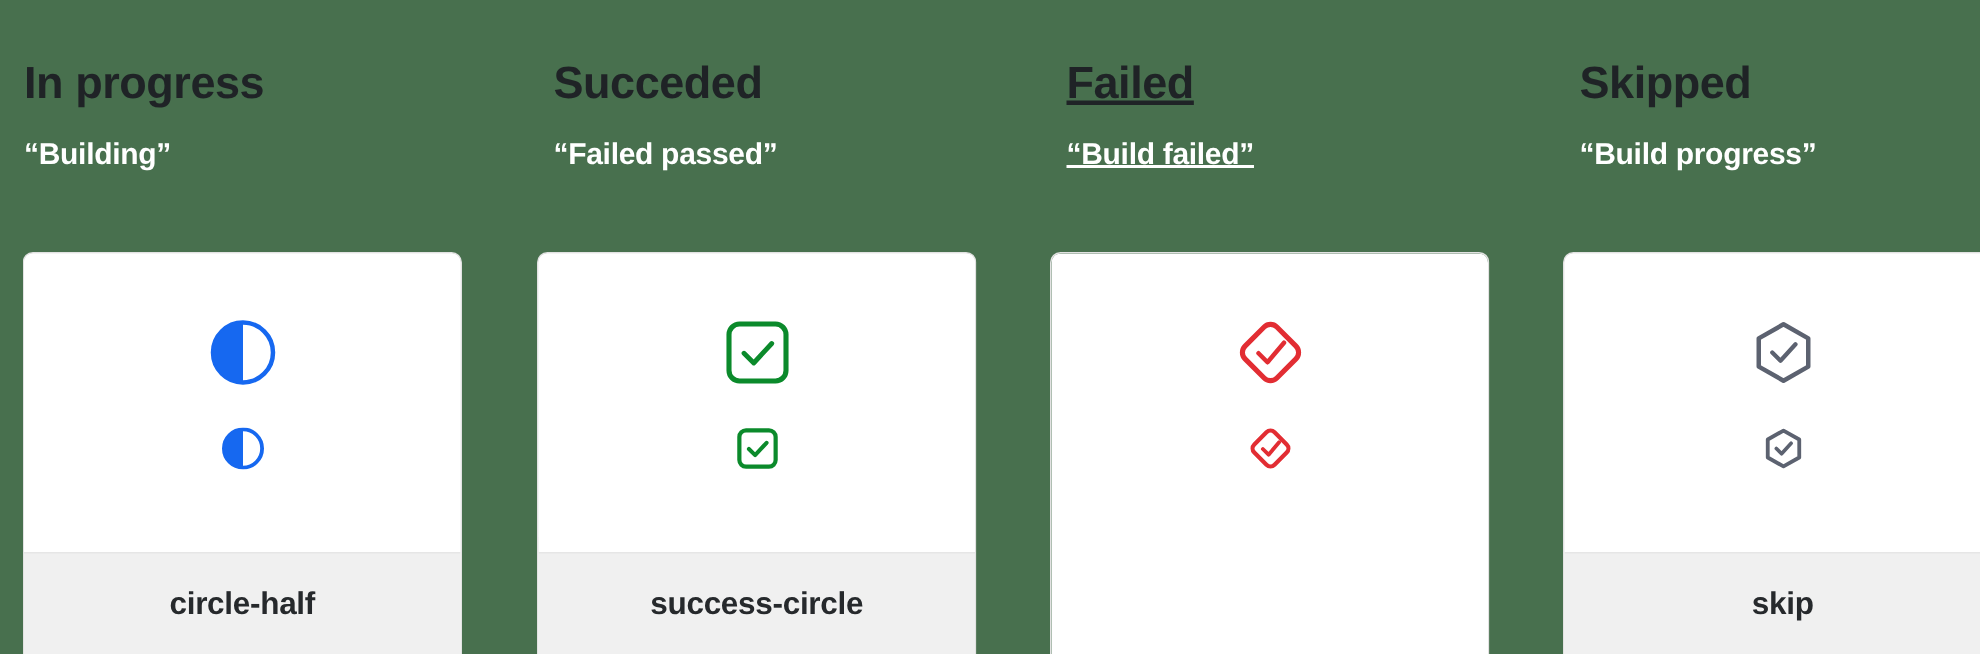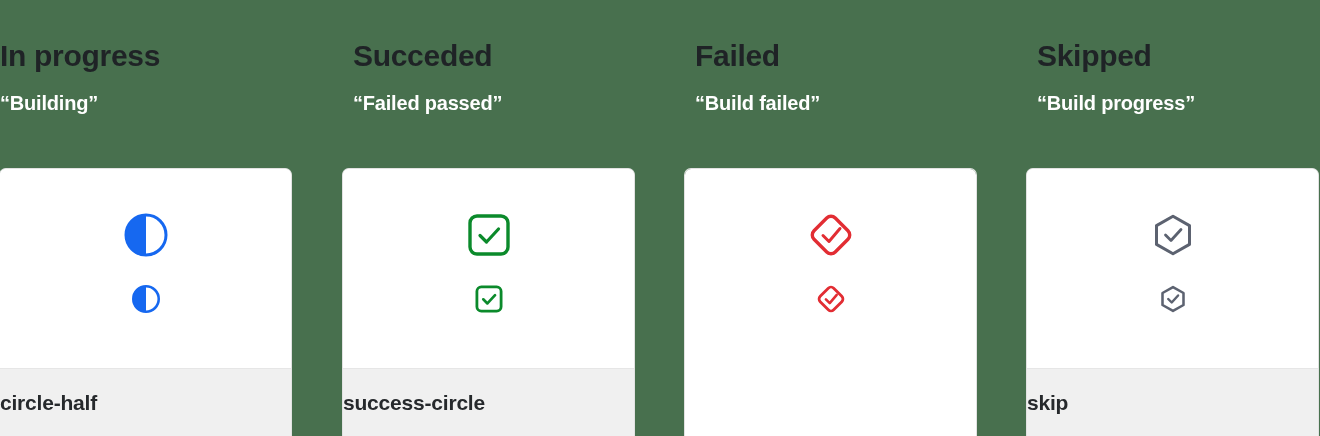--- a/index.html
+++ b/index.html
@@ -14,21 +14,21 @@
     background: #48704e;
     font-family: "Liberation Sans", sans-serif;
     position: relative;
   }
 
   .board {
     position: absolute;
     inset: 0;
     display: grid;
     grid-template-columns: repeat(4, 342px);
-    padding-left: 0px;
+    padding-left: 16px;
   }
 
   .column {
     position: relative;
     width: 342px;
   }
 
   
   .col-head {
     padding-left: 0px;
@@ -92,41 +92,41 @@
   .icon-slot.small{ width: 28px; height: 28px; }
 
   .icon-slot svg { display: block; width: 100%; height: 100%; }
 
   .card-foot {
     flex: 0 0 68px;
     background: #f0f0f0;
     border-top: 1px solid #e6e6e6;
     display: flex;
     align-items: center;
-    justify-content: flex-start;
+    justify-content: center;
   }
 
   .foot-label {
     font-size: 21px;
     font-weight: bold;
     color: #26292c;
     letter-spacing: -0.2px;
   }
 
   
   .column.c0 .col-title,
   .column.c0 .col-sub { left: 0px; }
   .column.c0 .card    { left: -1px; }
 
   .column.c1 .col-title,
   .column.c1 .col-sub { left: 11px; }
   .column.c1 .card    { left: 0px; gap: 10px; }
 
   .column.c2 .col-title,
-  .column.c2 .col-sub { left: 11px; }
+  .column.c2 .col-sub { left: 11px; text-decoration: underline; }
   .column.c2 .card    { left: 0px; }
 
   .column.c3 .col-title,
   .column.c3 .col-sub { left: 11px; }
   .column.c3 .card    { left: 0px; }
 </style>
 </head>
 <body>
 
 <div class="board">

